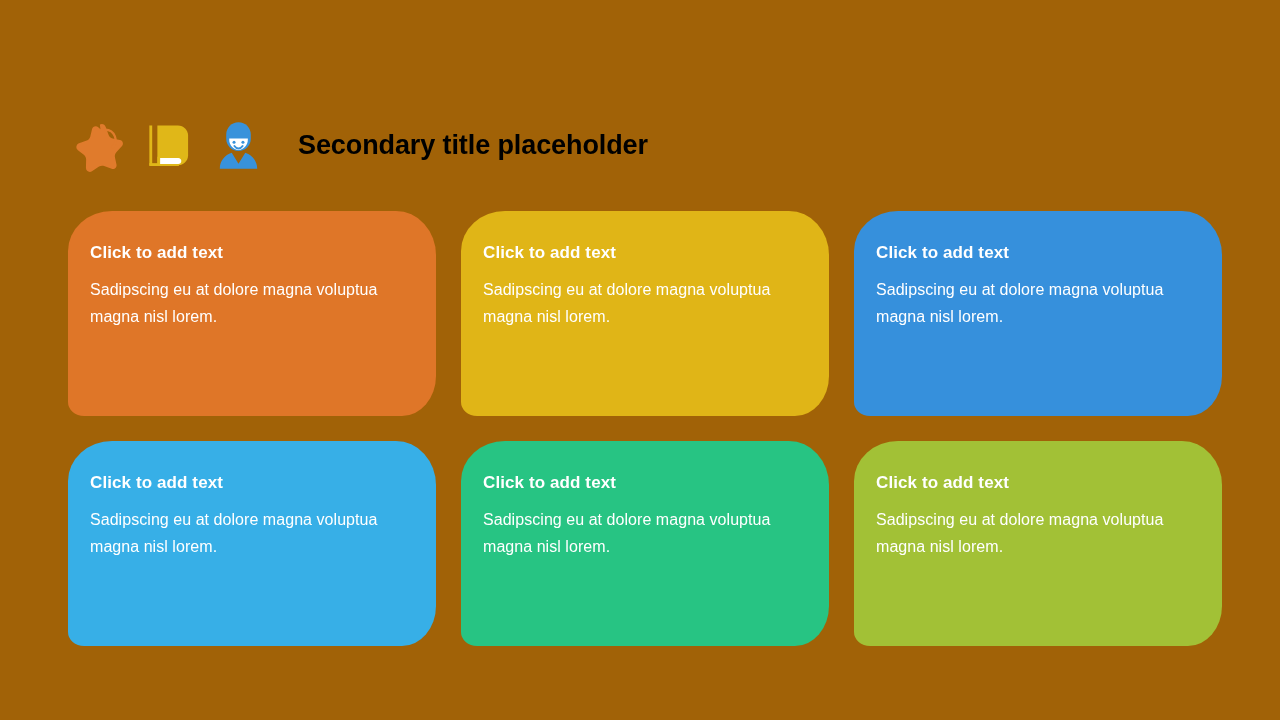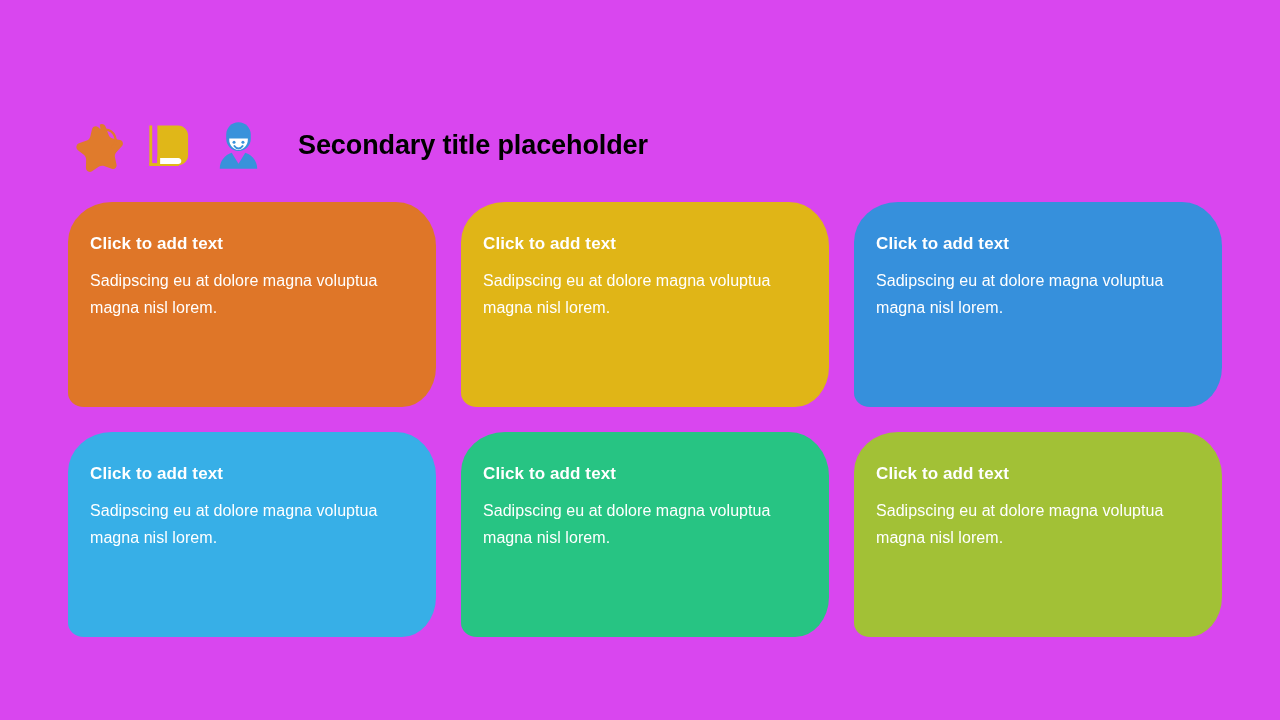--- a/index.html
+++ b/index.html
@@ -13,21 +13,21 @@
     height: 720px;
     overflow: hidden;
     font-family: "Liberation Sans", sans-serif;
     -webkit-font-smoothing: antialiased;
   }
 
   .slide {
     position: relative;
     width: 1280px;
     height: 720px;
-    background: #d946ef;
+    background: #a16207;
   }
 
   
   .header {
     position: absolute;
     left: 70px;
     top: 112px;
     height: 66px;
     display: flex;
     align-items: center;
@@ -52,21 +52,21 @@
     color: #000000;
     letter-spacing: -0.1px;
     white-space: nowrap;
     line-height: 1;
   }
 
   
   .grid {
     position: absolute;
     left: 68px;
-    top: 202px;
+    top: 211px;
     width: 1146px;
     display: grid;
     grid-template-columns: repeat(3, 368px);
     grid-auto-rows: 205px;
     column-gap: 21px;
     row-gap: 22px;
     gap: 25px;
   }
 
   .card {

